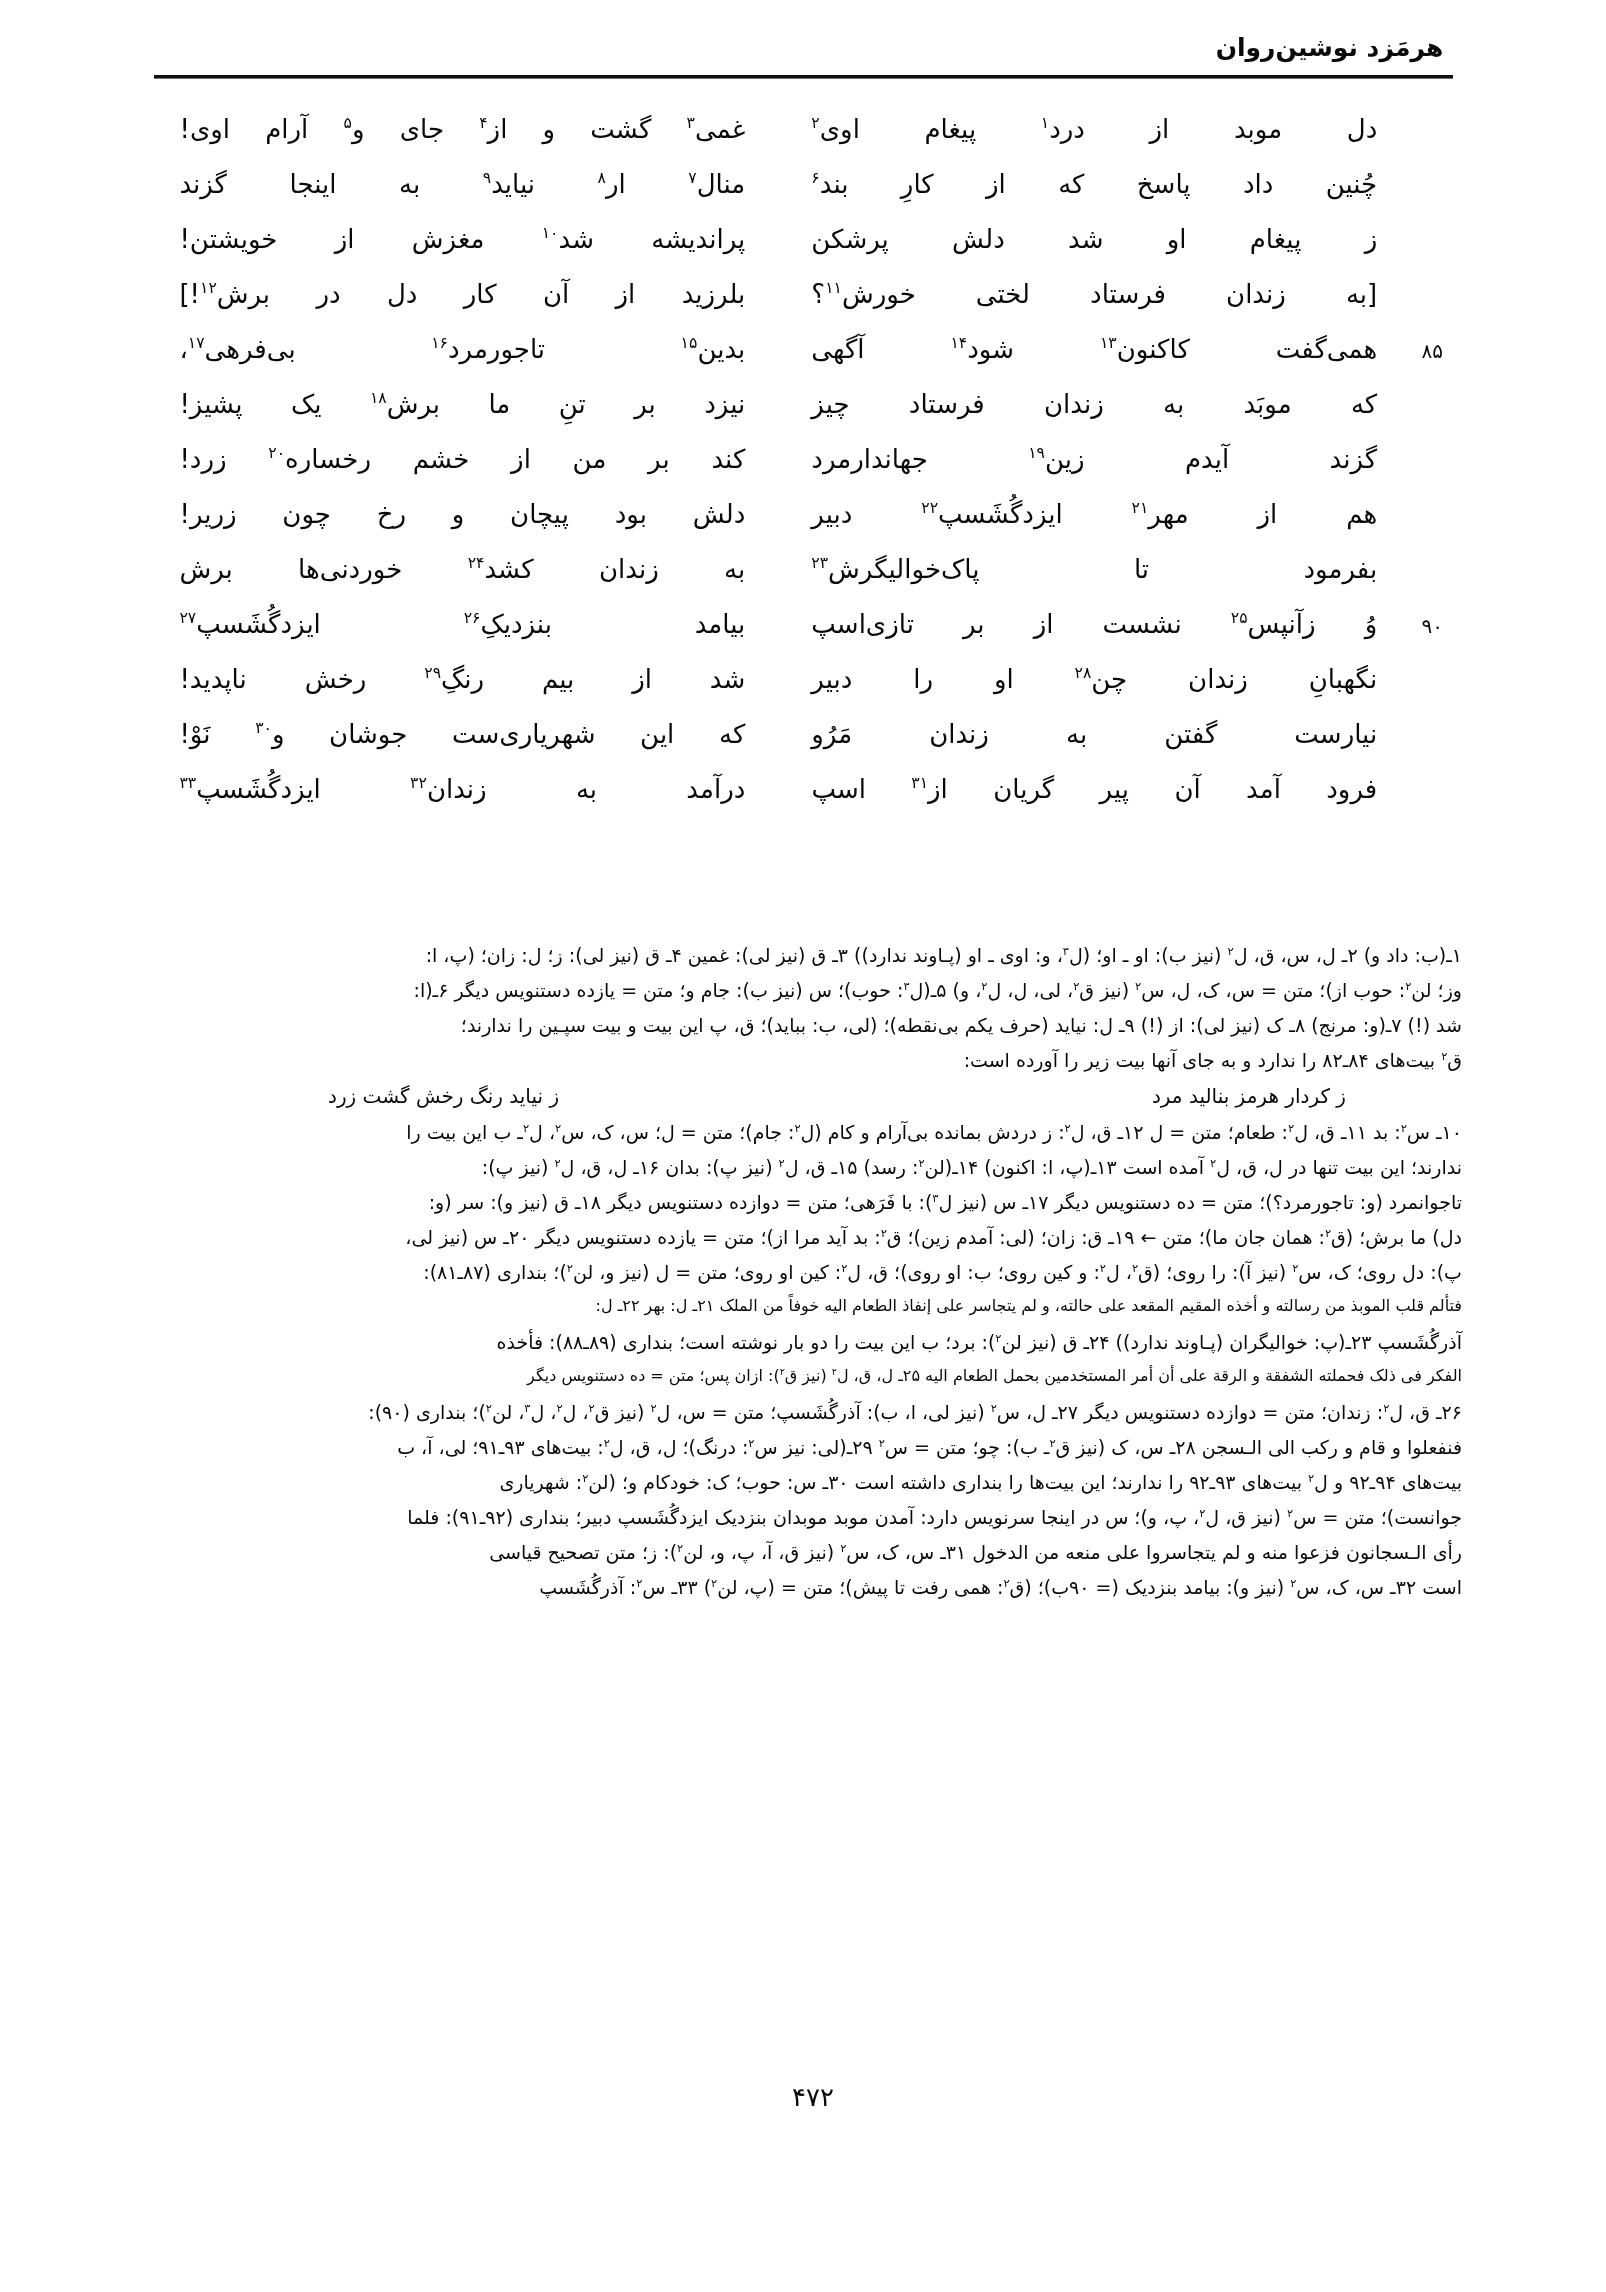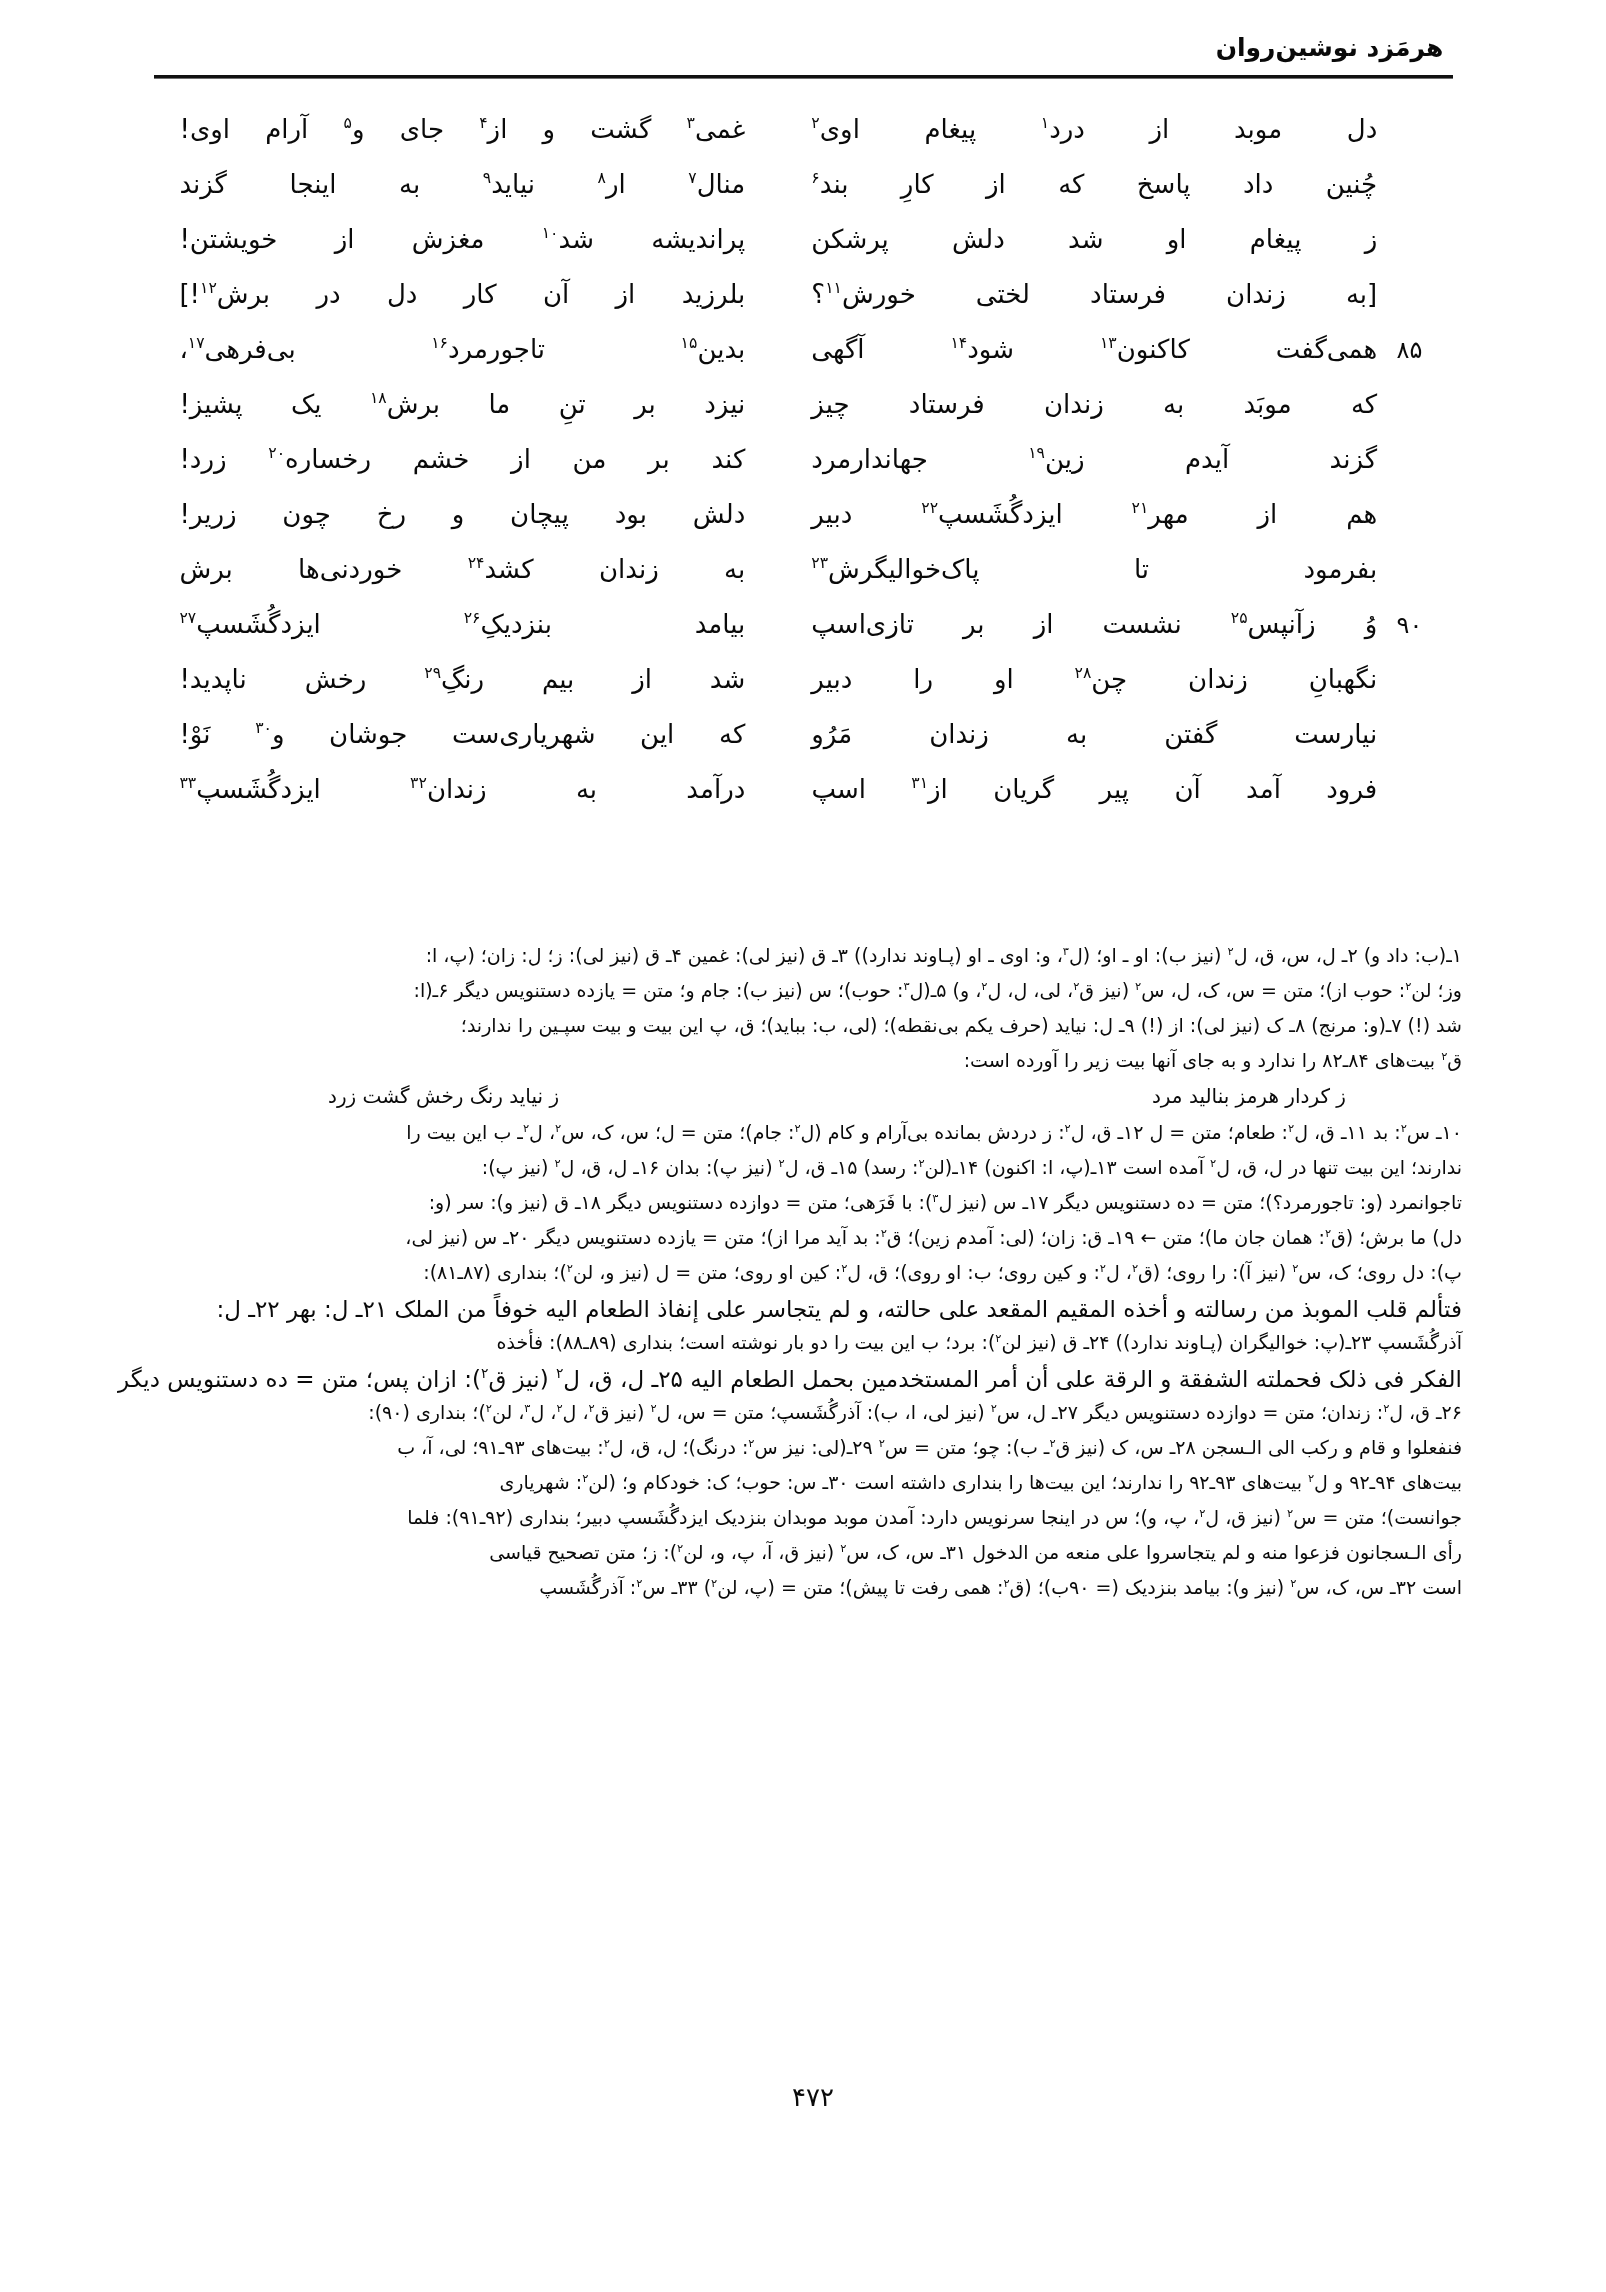--- a/index.html
+++ b/index.html
@@ -56,22 +56,22 @@
   .bayt{
     display:flex;
     flex-direction:row;
     align-items:baseline;
     height:55px;
     white-space:nowrap;
   }
   .num{
     width:60px;
     flex:0 0 60px;
-    font-size:24px;
-    text-align:left;
+    font-size:20px;
+    text-align:right;
     padding-left:13.5px;
     box-sizing:border-box;
   }
   .hemistich{
     flex:1 1 0;
     font-size:26px;
     line-height:1.05;
     display:flex;
     justify-content:space-between;
     padding:0 5.8px 0 15.4px;
@@ -97,21 +97,21 @@
     line-height:1.0;
   }
   .app-line{
     white-space:nowrap;
     height:35px;
     display:block;
     font-size:19px;
     letter-spacing:-0.2px;
   }
   .app-line.ar{
-    font-size:23px;
+    font-size:16px;
   }
   
   .app-bayt{
     height:37px;
     display:flex;
     justify-content:space-between;
     padding:0 116px 0 183px;
     box-sizing:border-box;
     font-size:20px;
     white-space:nowrap;

